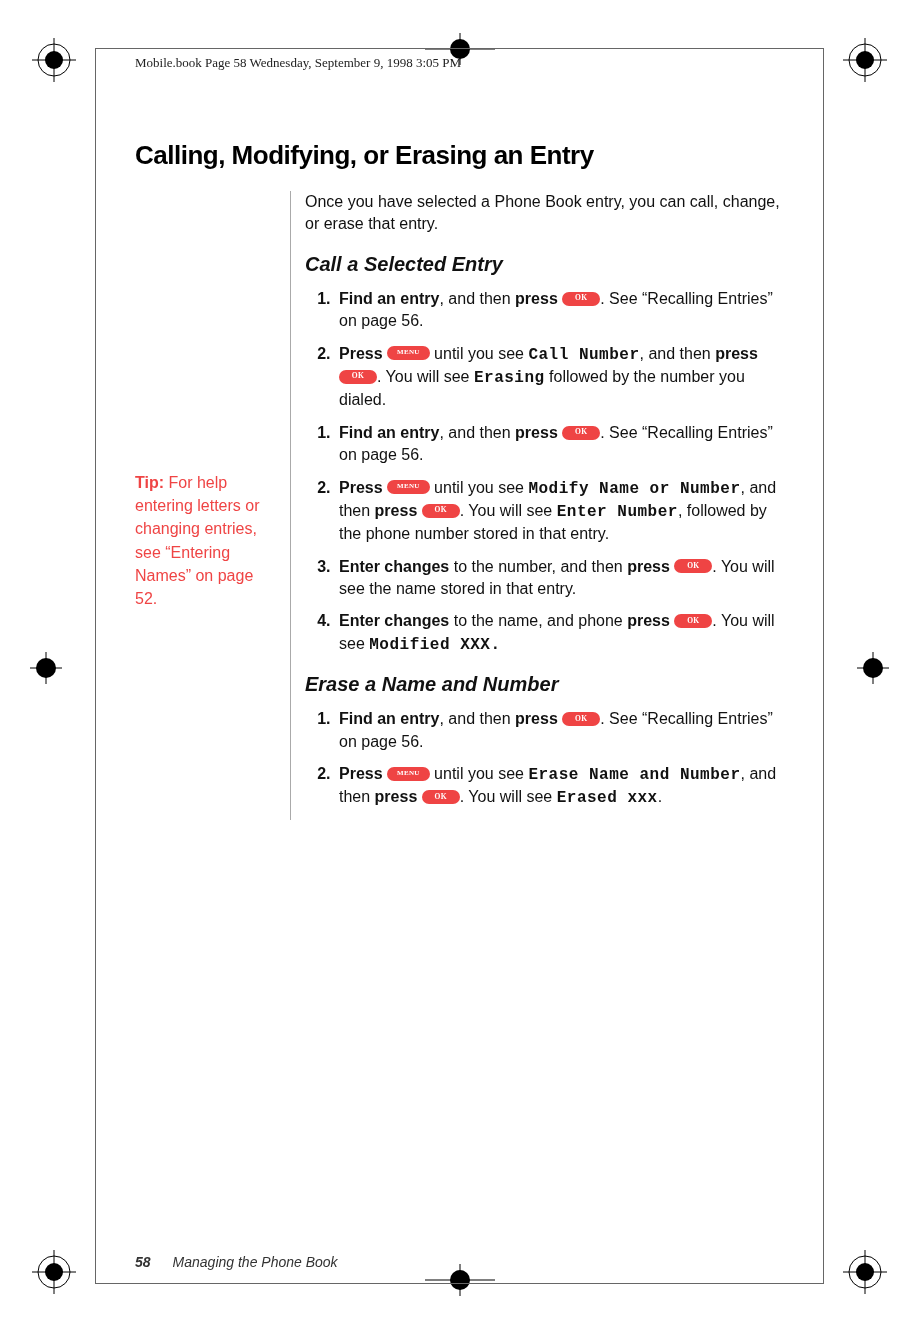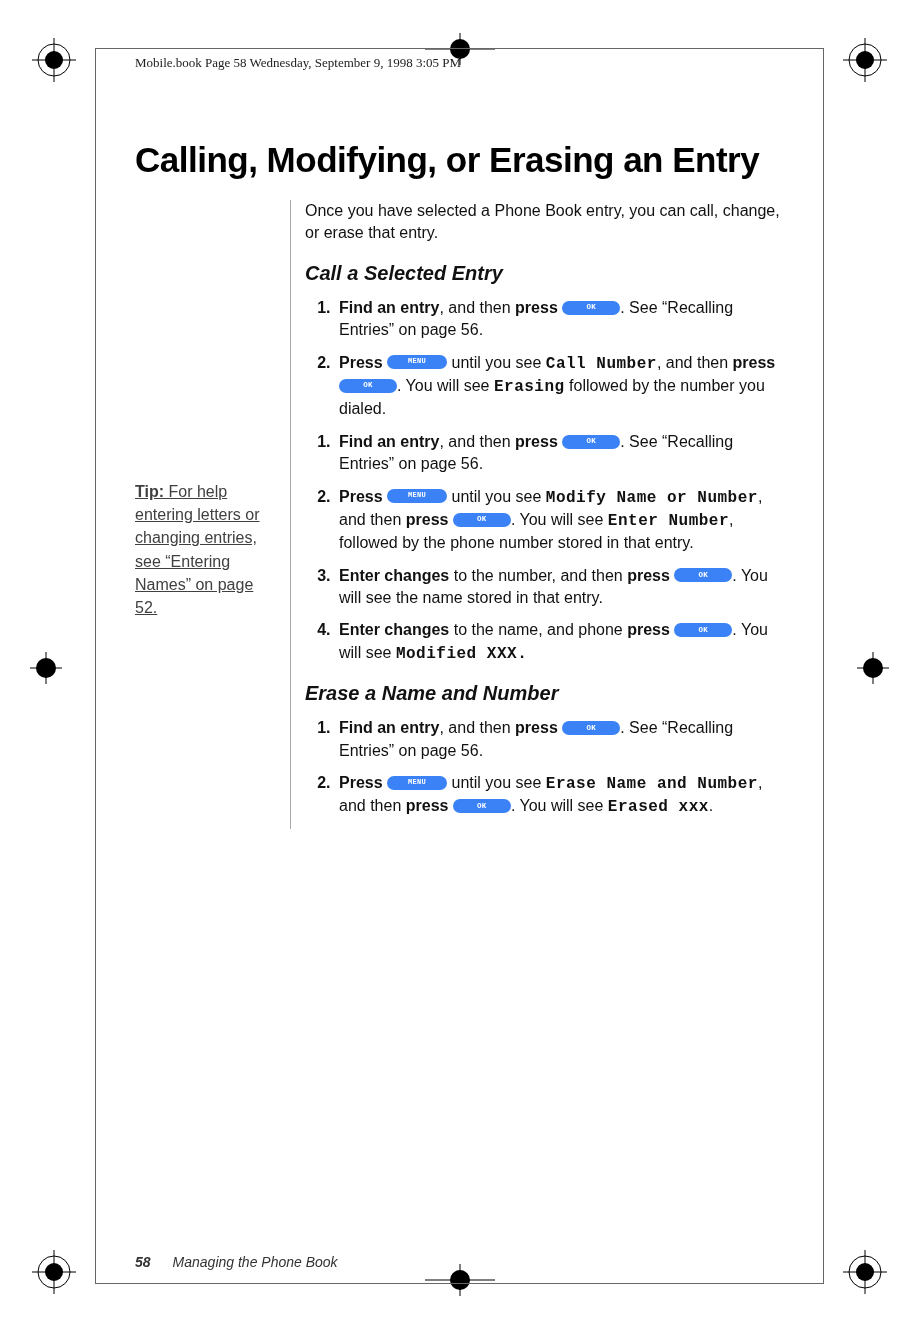--- a/index.html
+++ b/index.html
@@ -52,37 +52,36 @@
     color: #222;
   }
   .content {
     position: absolute;
     top: 140px;
     left: 135px;
     right: 135px;
     bottom: 90px;
   }
   h1.section-title {
-    font-size: 35px;
+    font-size: 26px;
     font-weight: 900;
     font-family: Arial, Helvetica, sans-serif;
     margin: 0 0 20px 0;
     letter-spacing: -0.5px;
   }
   .two-col {
     display: flex;
   }
   .sidebar {
     width: 155px;
     padding-right: 12px;
     box-sizing: border-box;
     font-size: 16px;
     line-height: 1.45;
-    color: #404040;
-    text-decoration: underline;
+    color: #ef4444;
   }
   .sidebar .spacer { height: 280px; }
   .main {
     flex: 1;
     border-left: 0.5px solid #aaa;
     padding-left: 14px;
     font-size: 16px;
     line-height: 1.4;
     color: #111;
   }
@@ -104,27 +103,27 @@
   ol.steps > li::marker {
     font-weight: bold;
   }
   .bold { font-weight: bold; }
   .btn {
     display: inline-flex;
     align-items: center;
     justify-content: center;
     min-width: 20px;
     height: 14px;
-    padding: 0 20px;
+    padding: 0 10px;
     border-radius: 8px;
-    background: #3b82f6;
+    background: #ef4444;
     color: #fff;
     font-size: 7px;
     font-weight: bold;
-    font-family: Liberation Mono, monospace;
+    font-family: Liberation Serif, serif;
     vertical-align: middle;
     position: relative;
     top: -1px;
     letter-spacing:0.3px;
   }
   .btn.ok { min-width:18px; font-size:7.5px; }
   .lcd {
     font-family: "Courier New", monospace;
     font-weight: bold;
     letter-spacing: 0.5px;

